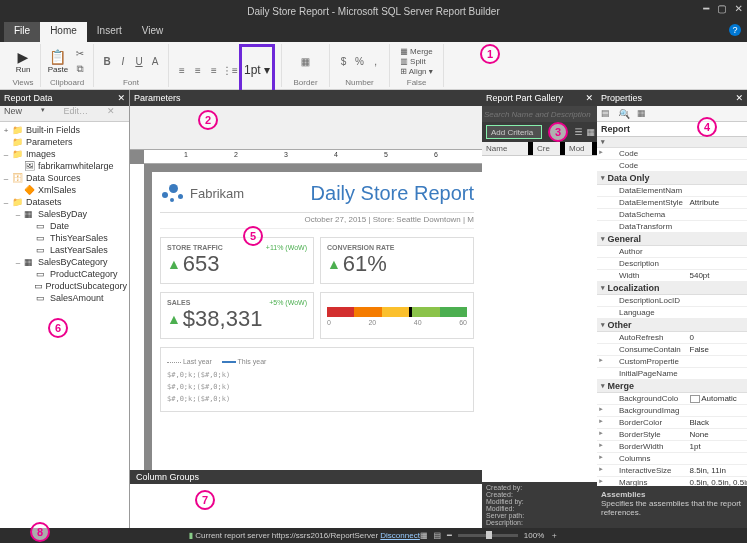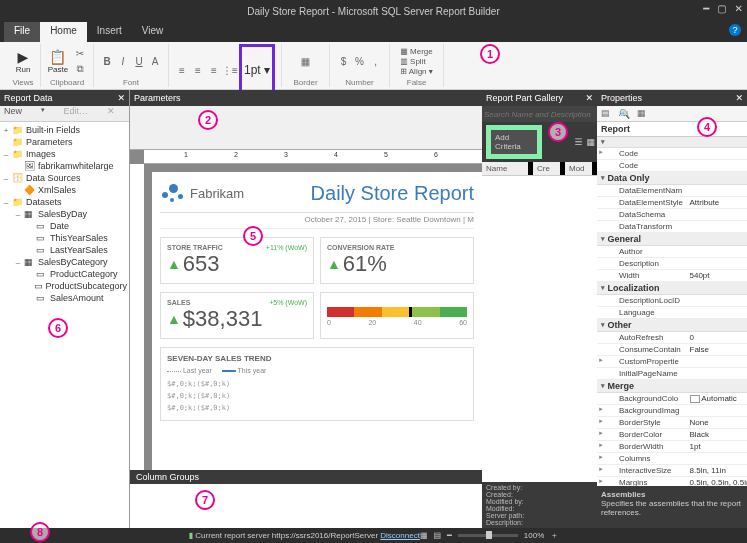--- a/index.html
+++ b/index.html
@@ -66,21 +66,21 @@
 .trend-dash { border-bottom:1px dotted #999; display:inline-block; width:14px; vertical-align:middle; }
 .trend-solid { border-bottom:2px solid #3b7bbf; display:inline-block; width:14px; vertical-align:middle; }
 .expr { font-size:7px; color:#999; font-family:monospace; padding:2px 0; }
 .groups { height:58px; background:#2d2d2d; display:flex; }
 .groups .gpanel { flex:1; }
 .groups .gpanel .ghdr { background:#3a3a3a; color:#fff; font-size:9px; padding:2px 6px; height:14px; }
 .groups .gpanel .gbody { background:#fff; height:44px; }
 .gallery { width:115px; background:#fff; display:flex; flex-direction:column; }
 .gallery .search { height:16px; background:#444; display:flex; align-items:center; padding:0 2px; position:relative;gap:24px; }
 .gallery .search input { flex:1; background:#444; border:none; color:#aaa; font-size:8px; font-style:italic; outline:none; }
-.gallery .addcrit { background:#505050; color:#ccc; height:14px; font-size:8px; display:flex; align-items:center; padding:12px 4px; border:5px solid #86efac; margin:2px; width:56px; }
+.gallery .addcrit { background:#505050; color:#ccc; height:14px; font-size:8px; display:flex; align-items:center; padding:0 4px; border:1px solid #86efac; margin:2px; width:56px; }
 .gallery .ghdr2 { display:flex; background:#eee; border-bottom:1px solid #ccc; font-size:8px; color:#555; }
 .gallery .ghdr2 div { padding:2px 4px; border-right:5px solid #000000; }
 .gallery .gbody2 { flex:1; background:#fff; }
 .gallery .gftr { background:#3a3a3a; color:#bbb; font-size:7px; padding:2px 4px; }
 .gallery .gftr .row { display:flex; justify-content:space-between; }
 .props { width:150px; background:#fff; display:flex; flex-direction:column; }
 .props .ptool { height:16px; background:#f5f5f5; display:flex; align-items:center; gap:4px; padding:0 4px; border-bottom:1px solid #ccc; }
 .props .ptool .pbtn { width:14px; height:12px; font-size:9px; color:#666; }
 .props .pname { font-size:9px; font-weight:600; padding:2px 4px; border-bottom:1px solid #ccc; }
 .props .plist { flex:1; overflow:auto; }
@@ -357,21 +357,20 @@
               </div>
               <div class="gauge-lbls">
                 <span>0</span>
                 <span>20</span>
                 <span>40</span>
                 <span>60</span>
               </div>
             </div>
           </div>
           <div class="trend">
-            <div class="trend-h">SEVEN-DAY SALES TREND</div>
             <div class="trend-leg">
               <span><span class="trend-dash"></span> <span>Last year</span></span>
               <span><span class="trend-solid"></span> <span>This year</span></span>
             </div>
             <div class="expr">$#,0;k;($#,0;k)</div>
             <div class="expr">$#,0;k;($#,0;k)</div>
             <div class="expr">$#,0;k;($#,0;k)</div>
           </div>
         </div>
       </div>
@@ -543,27 +542,27 @@
           <span class="k">BackgroundColo</span>
           <span class="v"><span class="sw"></span> Automatic</span>
         </div>
         <div class="prow">
           <span class="chv2">▸</span>
           <span class="k">BackgroundImag</span>
           <span class="v"></span>
         </div>
         <div class="prow">
           <span class="chv2">▸</span>
+          <span class="k">BorderColor</span>
+          <span class="v">Black</span>
+        </div>
+        <div class="prow">
+          <span class="chv2">▸</span>
           <span class="k">BorderStyle</span>
           <span class="v">None</span>
-        </div>
-        <div class="prow">
-          <span class="chv2">▸</span>
-          <span class="k">BorderColor</span>
-          <span class="v">Black</span>
         </div>
         <div class="prow">
           <span class="chv2">▸</span>
           <span class="k">BorderWidth</span>
           <span class="v">1pt</span>
         </div>
         <div class="prow">
           <span class="chv2">▸</span>
           <span class="k">Columns</span>
           <span class="v"></span>

